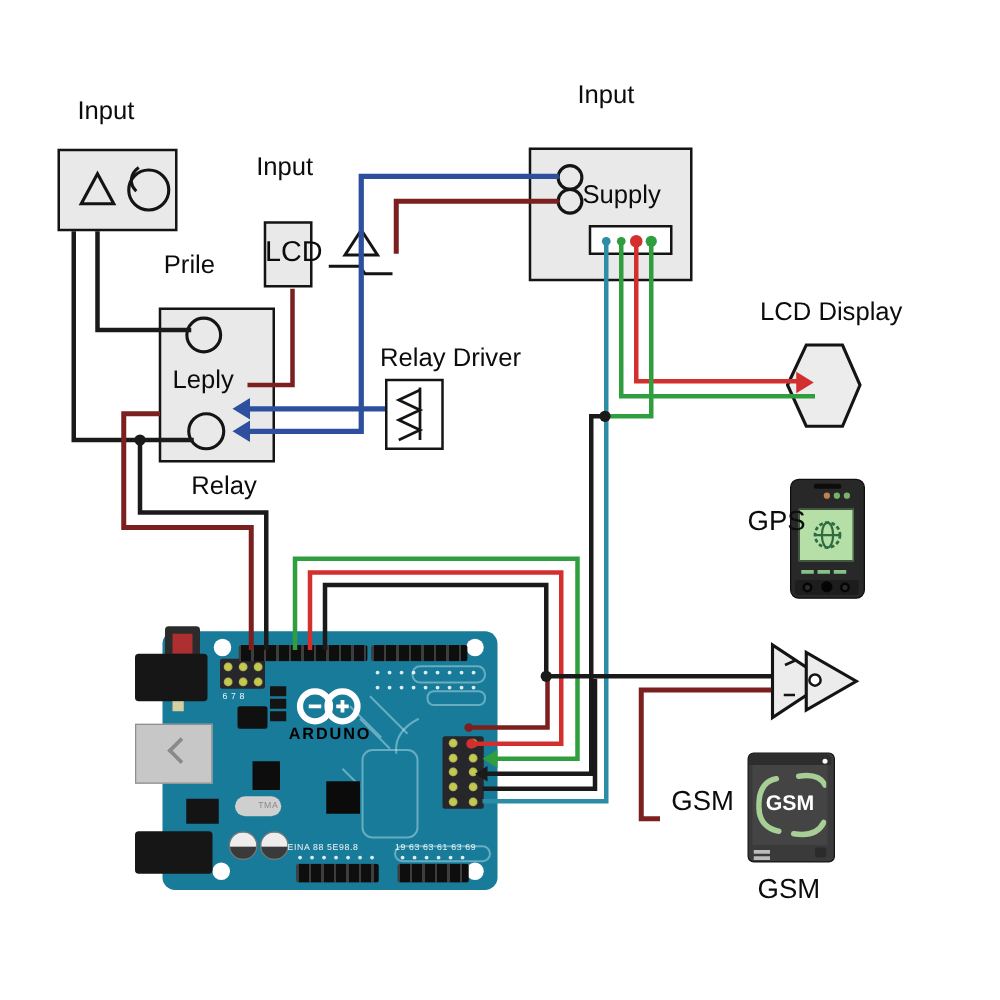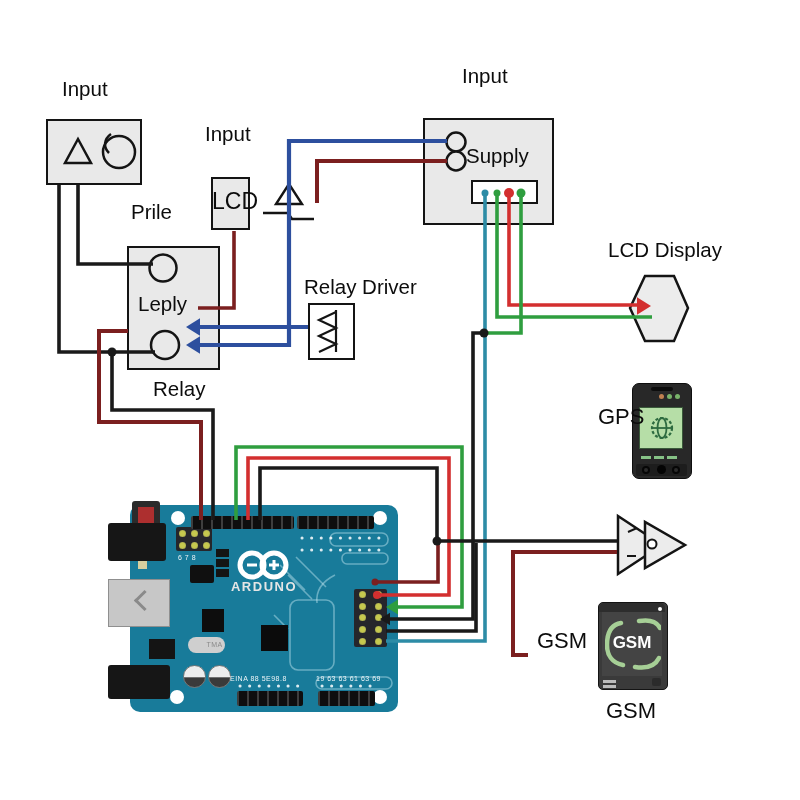--- a/index.html
+++ b/index.html
@@ -124,21 +124,21 @@
     <div class="cap" style="left:53px;top:160px;width:23px;height:23px;"></div>
     <div class="cap" style="left:78px;top:160px;width:23px;height:23px;"></div>
 
     <svg style="left:104px;top:42px;position:absolute;" width="58" height="36">
       <circle cx="18" cy="18" r="12" fill="none" stroke="#ffffff" stroke-width="5"></circle>
       <circle cx="40" cy="18" r="12" fill="none" stroke="#ffffff" stroke-width="5"></circle>
       <line x1="13" y1="18" x2="23" y2="18" stroke="#ffffff" stroke-width="3"></line>
       <line x1="35" y1="18" x2="45" y2="18" stroke="#ffffff" stroke-width="3"></line>
       <line x1="40" y1="13" x2="40" y2="23" stroke="#ffffff" stroke-width="3"></line>
     </svg>
-    <div style="left:92px;top:74px;width:84px;text-align:center;color:#e5e5e5;font-weight:bold;font-size:13px;letter-spacing:1.5px;">ARDUNO</div>
+    <div style="left:92px;top:74px;width:84px;text-align:center;color:#000000;font-weight:bold;font-size:13px;letter-spacing:1.5px;">ARDUNO</div>
 
     <div class="hdr" style="left:224px;top:84px;width:33px;height:58px;grid-template-columns:repeat(2,1fr);">
       <span class="pin"></span>
         <span class="pin"></span>
       <span class="pin"></span>
         <span class="pin"></span>
       <span class="pin"></span>
         <span class="pin"></span>
       <span class="pin"></span>
         <span class="pin"></span>

